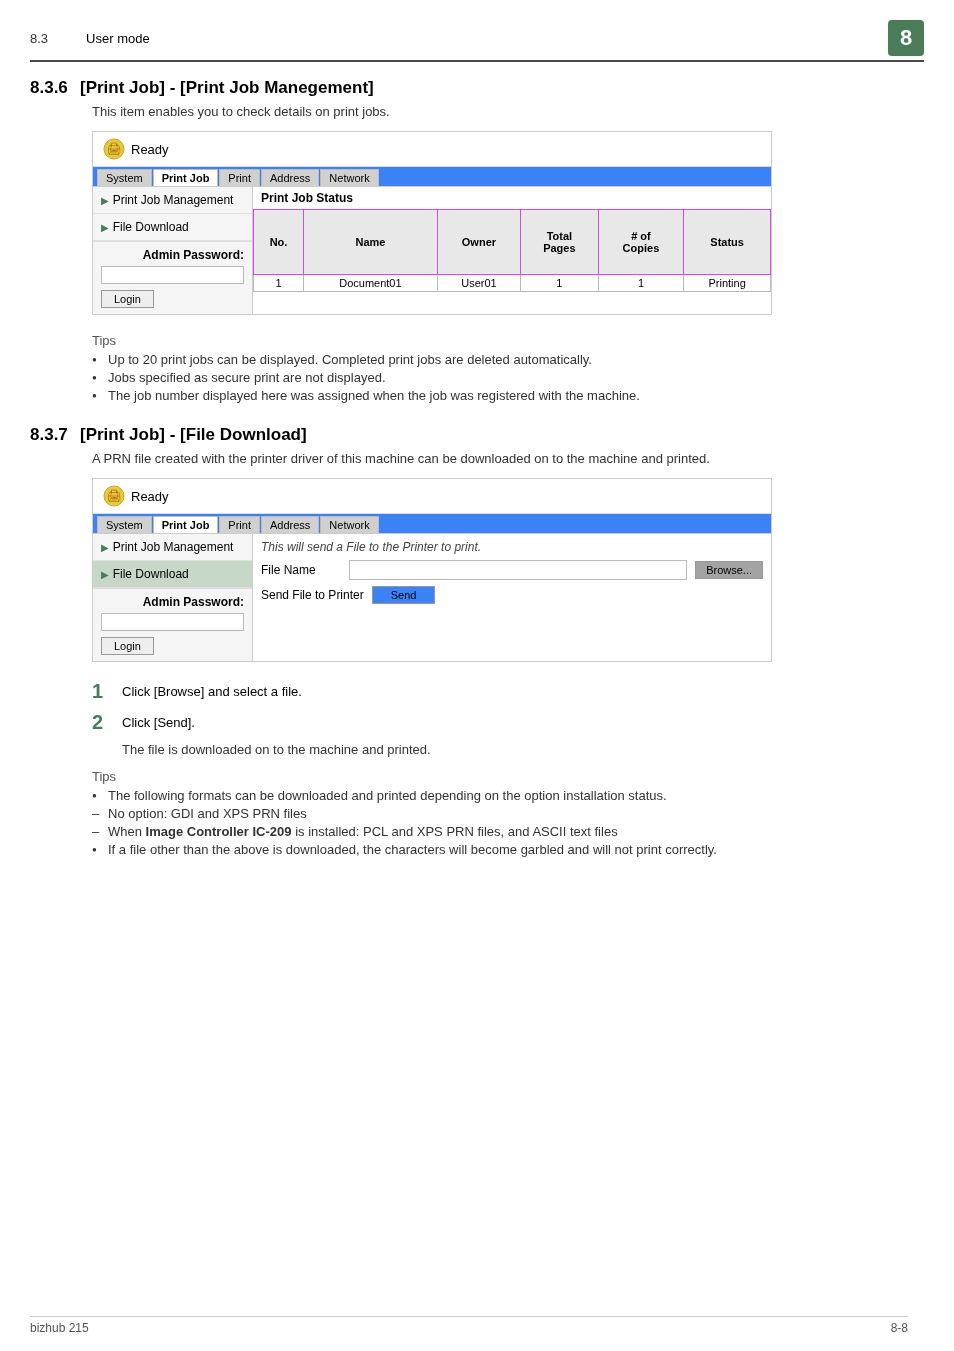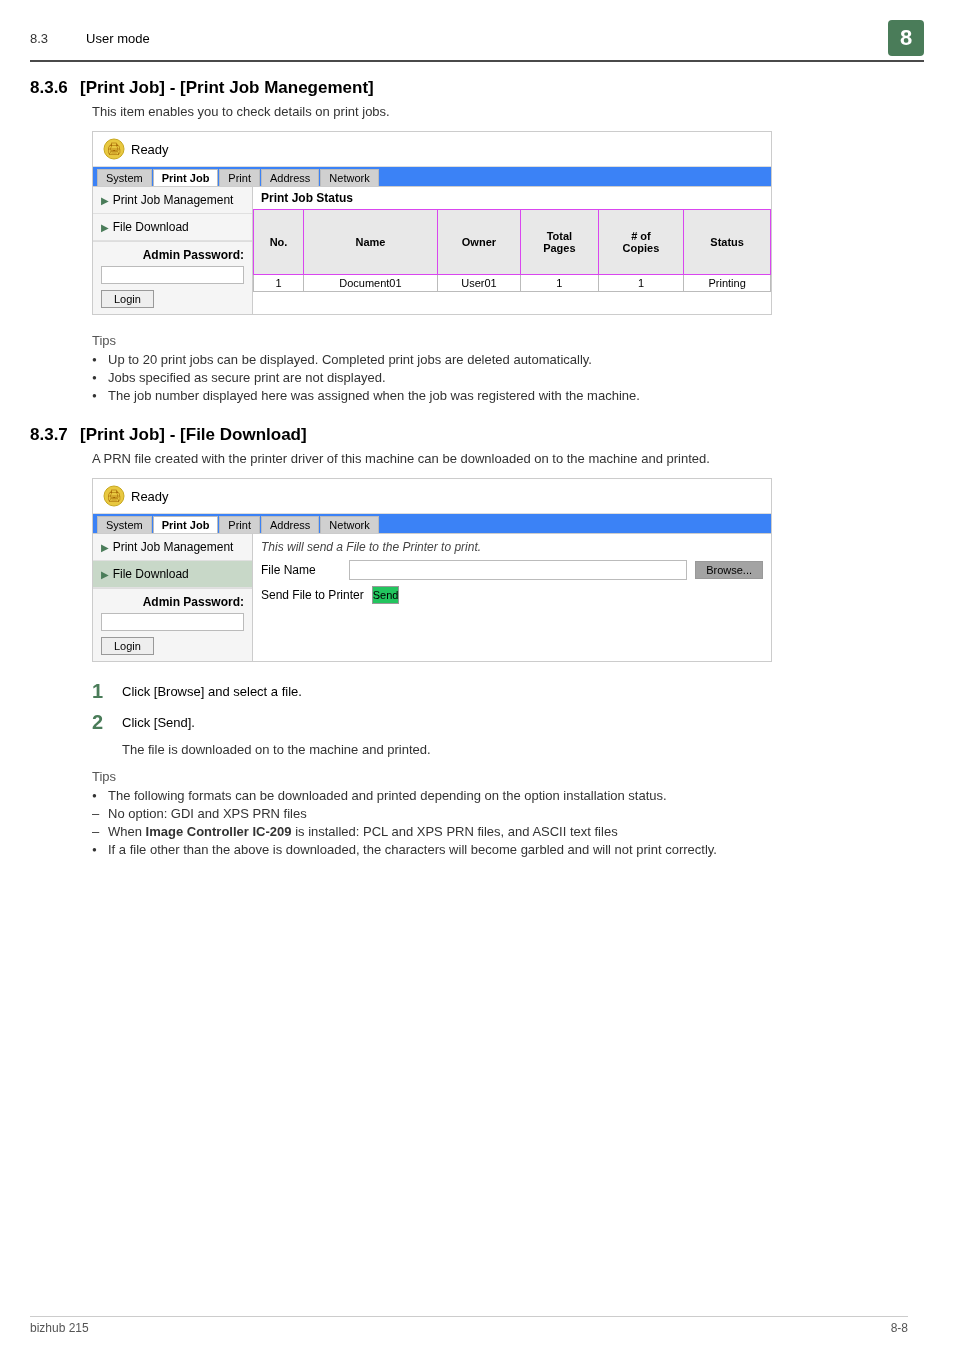--- a/index.html
+++ b/index.html
@@ -259,22 +259,22 @@
     .browse-btn {
       border: 1px solid #999;
       background: #a3a3a3;
       padding: 2px 10px;
       font-size: 11px;
       cursor: pointer;
       white-space: nowrap;
     }
     .send-btn {
       border: 1px solid #999;
-      background: #22c55e;
-      padding: 2px 0;
+      background: #3b82f6;
+      padding: 2px 18px;
       font-size: 11px;
       cursor: pointer;
     }
 
     
     .tips-dash-list {
       list-style: none;
       padding: 0;
       margin-left: 62px;
     }

